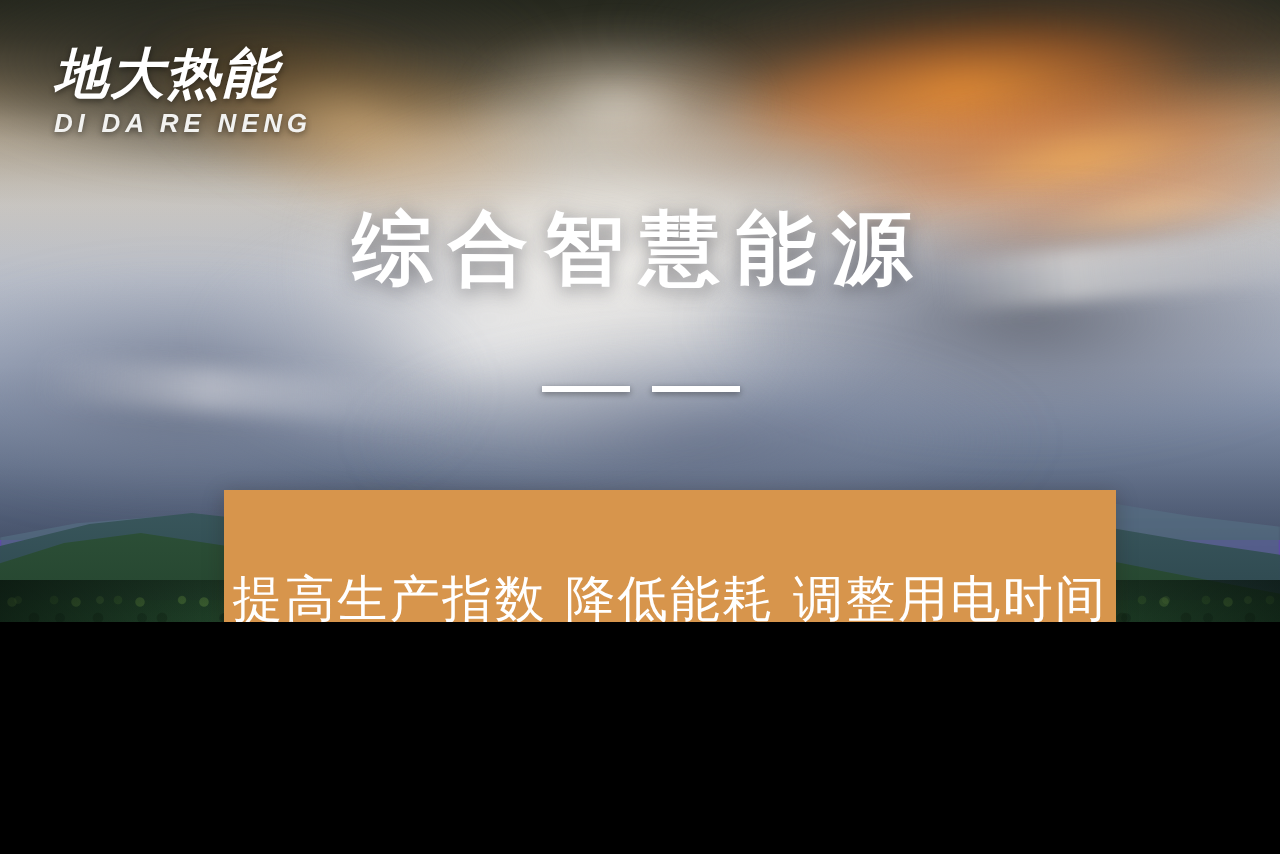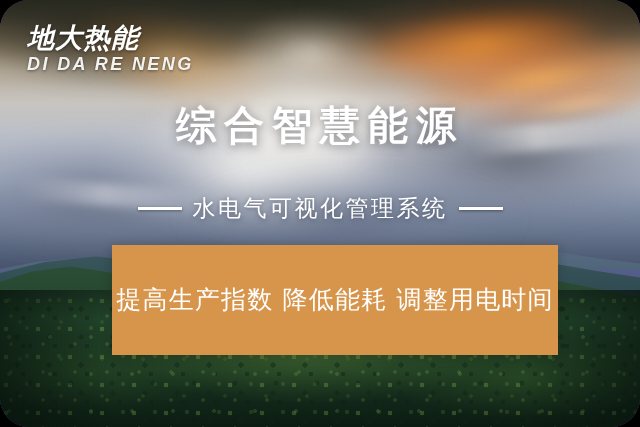--- a/index.html
+++ b/index.html
@@ -2,24 +2,23 @@
 <html><head>
 <meta charset="utf-8">
 <style>
   html,body{margin:0;padding:0;background:#000;}
   body{
     font-family:"Liberation Sans","DejaVu Sans",sans-serif;
   }
   #poster{
     position:relative;
     width:640px;
-    height:427px;
+    height:311px;
     overflow:hidden;
     background:#6d28d9;
-    border-radius:29px;
   }
 
   
   .sky{
     position:absolute; left:0; top:0; width:640px; height:270px;
     background:
       linear-gradient(to bottom,
         rgba(38,40,30,0.95) 0%,
         rgba(66,62,48,0.55) 10%,
         rgba(120,110,92,0.20) 22%,
@@ -213,21 +212,21 @@
     text-shadow:0 1px 3px rgba(0,0,0,0.45);
   }
   .logo-cn{
     font-family:"DejaVu Sans","Liberation Sans",sans-serif;
     font-size:27px; font-weight:bold; font-style:italic;
     color:#ffffff; letter-spacing:1px; line-height:1.05;
     white-space:nowrap;
   }
   .logo-en{
     font-family:"Liberation Sans",sans-serif;
-    font-size:18px; font-weight:bold; font-style:italic;
+    font-size:13px; font-weight:bold; font-style:italic;
     color:#f2f2f0; letter-spacing:2.4px; margin-top:2px;
     white-space:nowrap;
     text-align:right;
   }
 
   
   .title-main{
     position:absolute; left:0; top:104px; width:640px;
     text-align:center;
     font-family:"DejaVu Sans","Liberation Sans",sans-serif;
@@ -297,21 +296,20 @@
 
   <div class="logo">
     <div class="logo-cn">地大热能</div>
     <div class="logo-en">DI DA RE NENG</div>
   </div>
 
   <div class="title-main">综合智慧能源</div>
 
   <div class="subtitle-row">
     <span class="sub-dash"></span>
-    <span class="subtitle-text">水电气可视化管理系统</span>
     <span class="sub-dash"></span>
   </div>
 
   <div class="panel">
     <div class="panel-line">提高生产指数  降低能耗  调整用电时间</div>
   </div>
 
 </div>
 
 </body></html>

